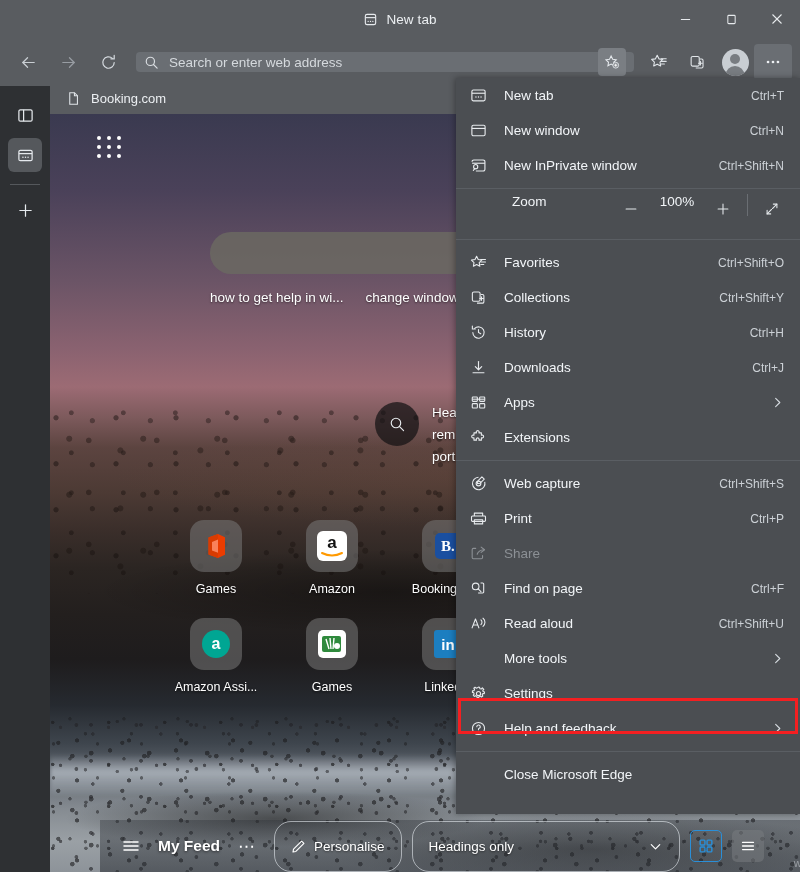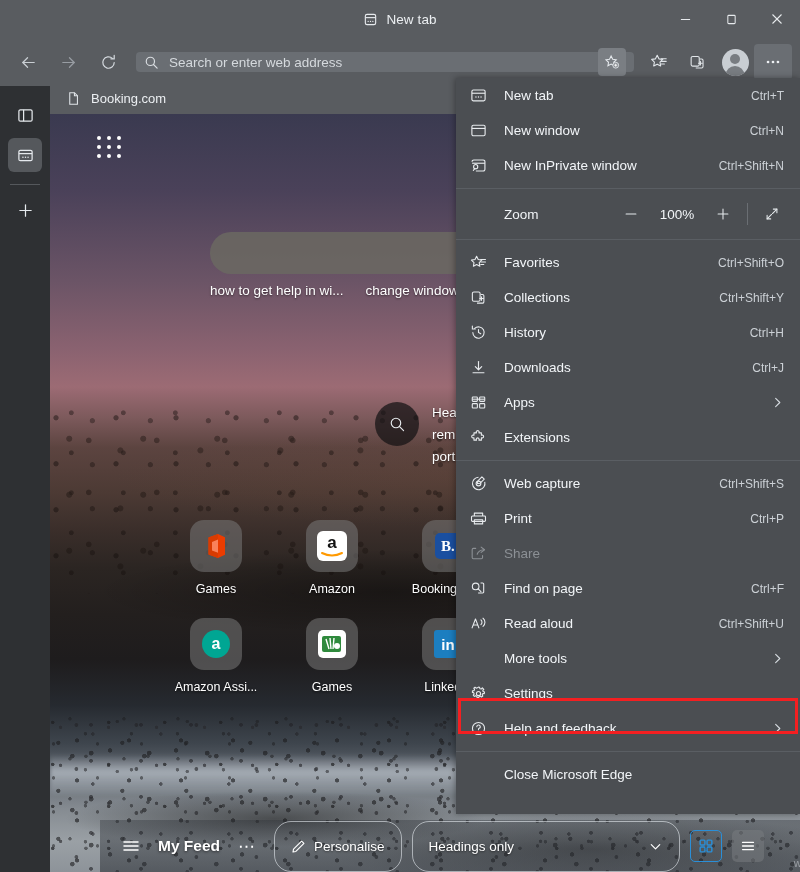--- a/index.html
+++ b/index.html
@@ -132,21 +132,21 @@
     filter:blur(2px); pointer-events:none; }
 
   .ntp-grid-icon{ position:absolute; left:47px; top:22px; display:grid;
     grid-template-columns:repeat(3,5px); gap:5px; }
   .ntp-grid-icon i{ width:4px;height:4px;border-radius:50%;background:#fff;display:block; }
 
   .ntp-searchbar{
     position:absolute; left:160px; top:118px; width:420px; height:42px;
     background:rgba(107,105,97,.85); border-radius:21px;
   }
-  .ntp-suggests{ position:absolute; left:160px; top:169px; display:flex; gap:22px; font-size:13.5px; color:#fff;
+  .ntp-suggests{ position:absolute; left:160px; top:176px; display:flex; gap:22px; font-size:13.5px; color:#fff;
                  text-shadow:0 1px 2px rgba(0,0,0,.5); white-space:nowrap;justify-content:space-between; }
 
   .ntp-searchcircle{ position:absolute; left:325px; top:288px; width:44px;height:44px;border-radius:50%;
     background:rgba(20,18,20,.72); display:flex;align-items:center;justify-content:center;color:#e8ecef; }
   .ntp-blurb{ position:absolute; left:382px; top:288px; width:78px; font-size:13.5px; line-height:22px; color:#fff;
     text-shadow:0 1px 2px rgba(0,0,0,.6); overflow:hidden; }
 
   .tiles{ position:absolute; left:108px; top:406px; width:420px;
           display:grid; grid-template-columns:repeat(3,116px); gap:0 0; }
   .tile{ width:116px; display:flex; flex-direction:column; align-items:center; margin-bottom:22px; }
@@ -181,21 +181,21 @@
     box-shadow:-1px 0 6px rgba(0,0,0,.35);
   }
   .mi{ height:35px; display:flex; align-items:center; padding:0 16px 0 14px; font-size:13.5px; position:relative; }
   .mi .mi-ico{ width:34px; min-width:34px; display:flex; align-items:center; color:#e8ebee; }
   .mi .mi-label{ flex:1; color:#f2f5f8; }
   .mi .mi-acc{ font-size:12px; color:#ccd1d6; }
   .mi .mi-chev{ color:#d6dbe0; display:flex; align-items:center; margin-left:8px; }
   .mi.disabled .mi-label, .mi.disabled .mi-ico{ color:#8c9095; }
   .mi.plain{ padding-left:48px;align-items:center; }
   .msep{ height:1px; background:#5a5e63; margin:5px 0; }
-  .zoomrow{ height:40px; display:flex; align-items:center; padding:0 10px 0 48px; font-size:13.5px; }
+  .zoomrow{ height:40px; display:flex; padding:0 10px 0 48px; font-size:13.5px;margin-left:8px; }
   .zoomrow .zlabel{ flex:1; }
   .zbtn{ width:36px;height:30px;display:flex;align-items:center;justify-content:center;color:#e5e9ec;font-size:17px; }
   .zval{ width:56px;text-align:center;font-size:13.5px;color:#f2f5f8; }
   .zdiv{ width:1px;height:22px;background:#6a6e73;margin:0 6px; }
   .highlight-box{
     position:absolute; left:2px; top:620px; width:340px; height:36px;
     border:3px solid #f41f21; pointer-events:none;
   }
   svg{ display:block; }
 </style>

